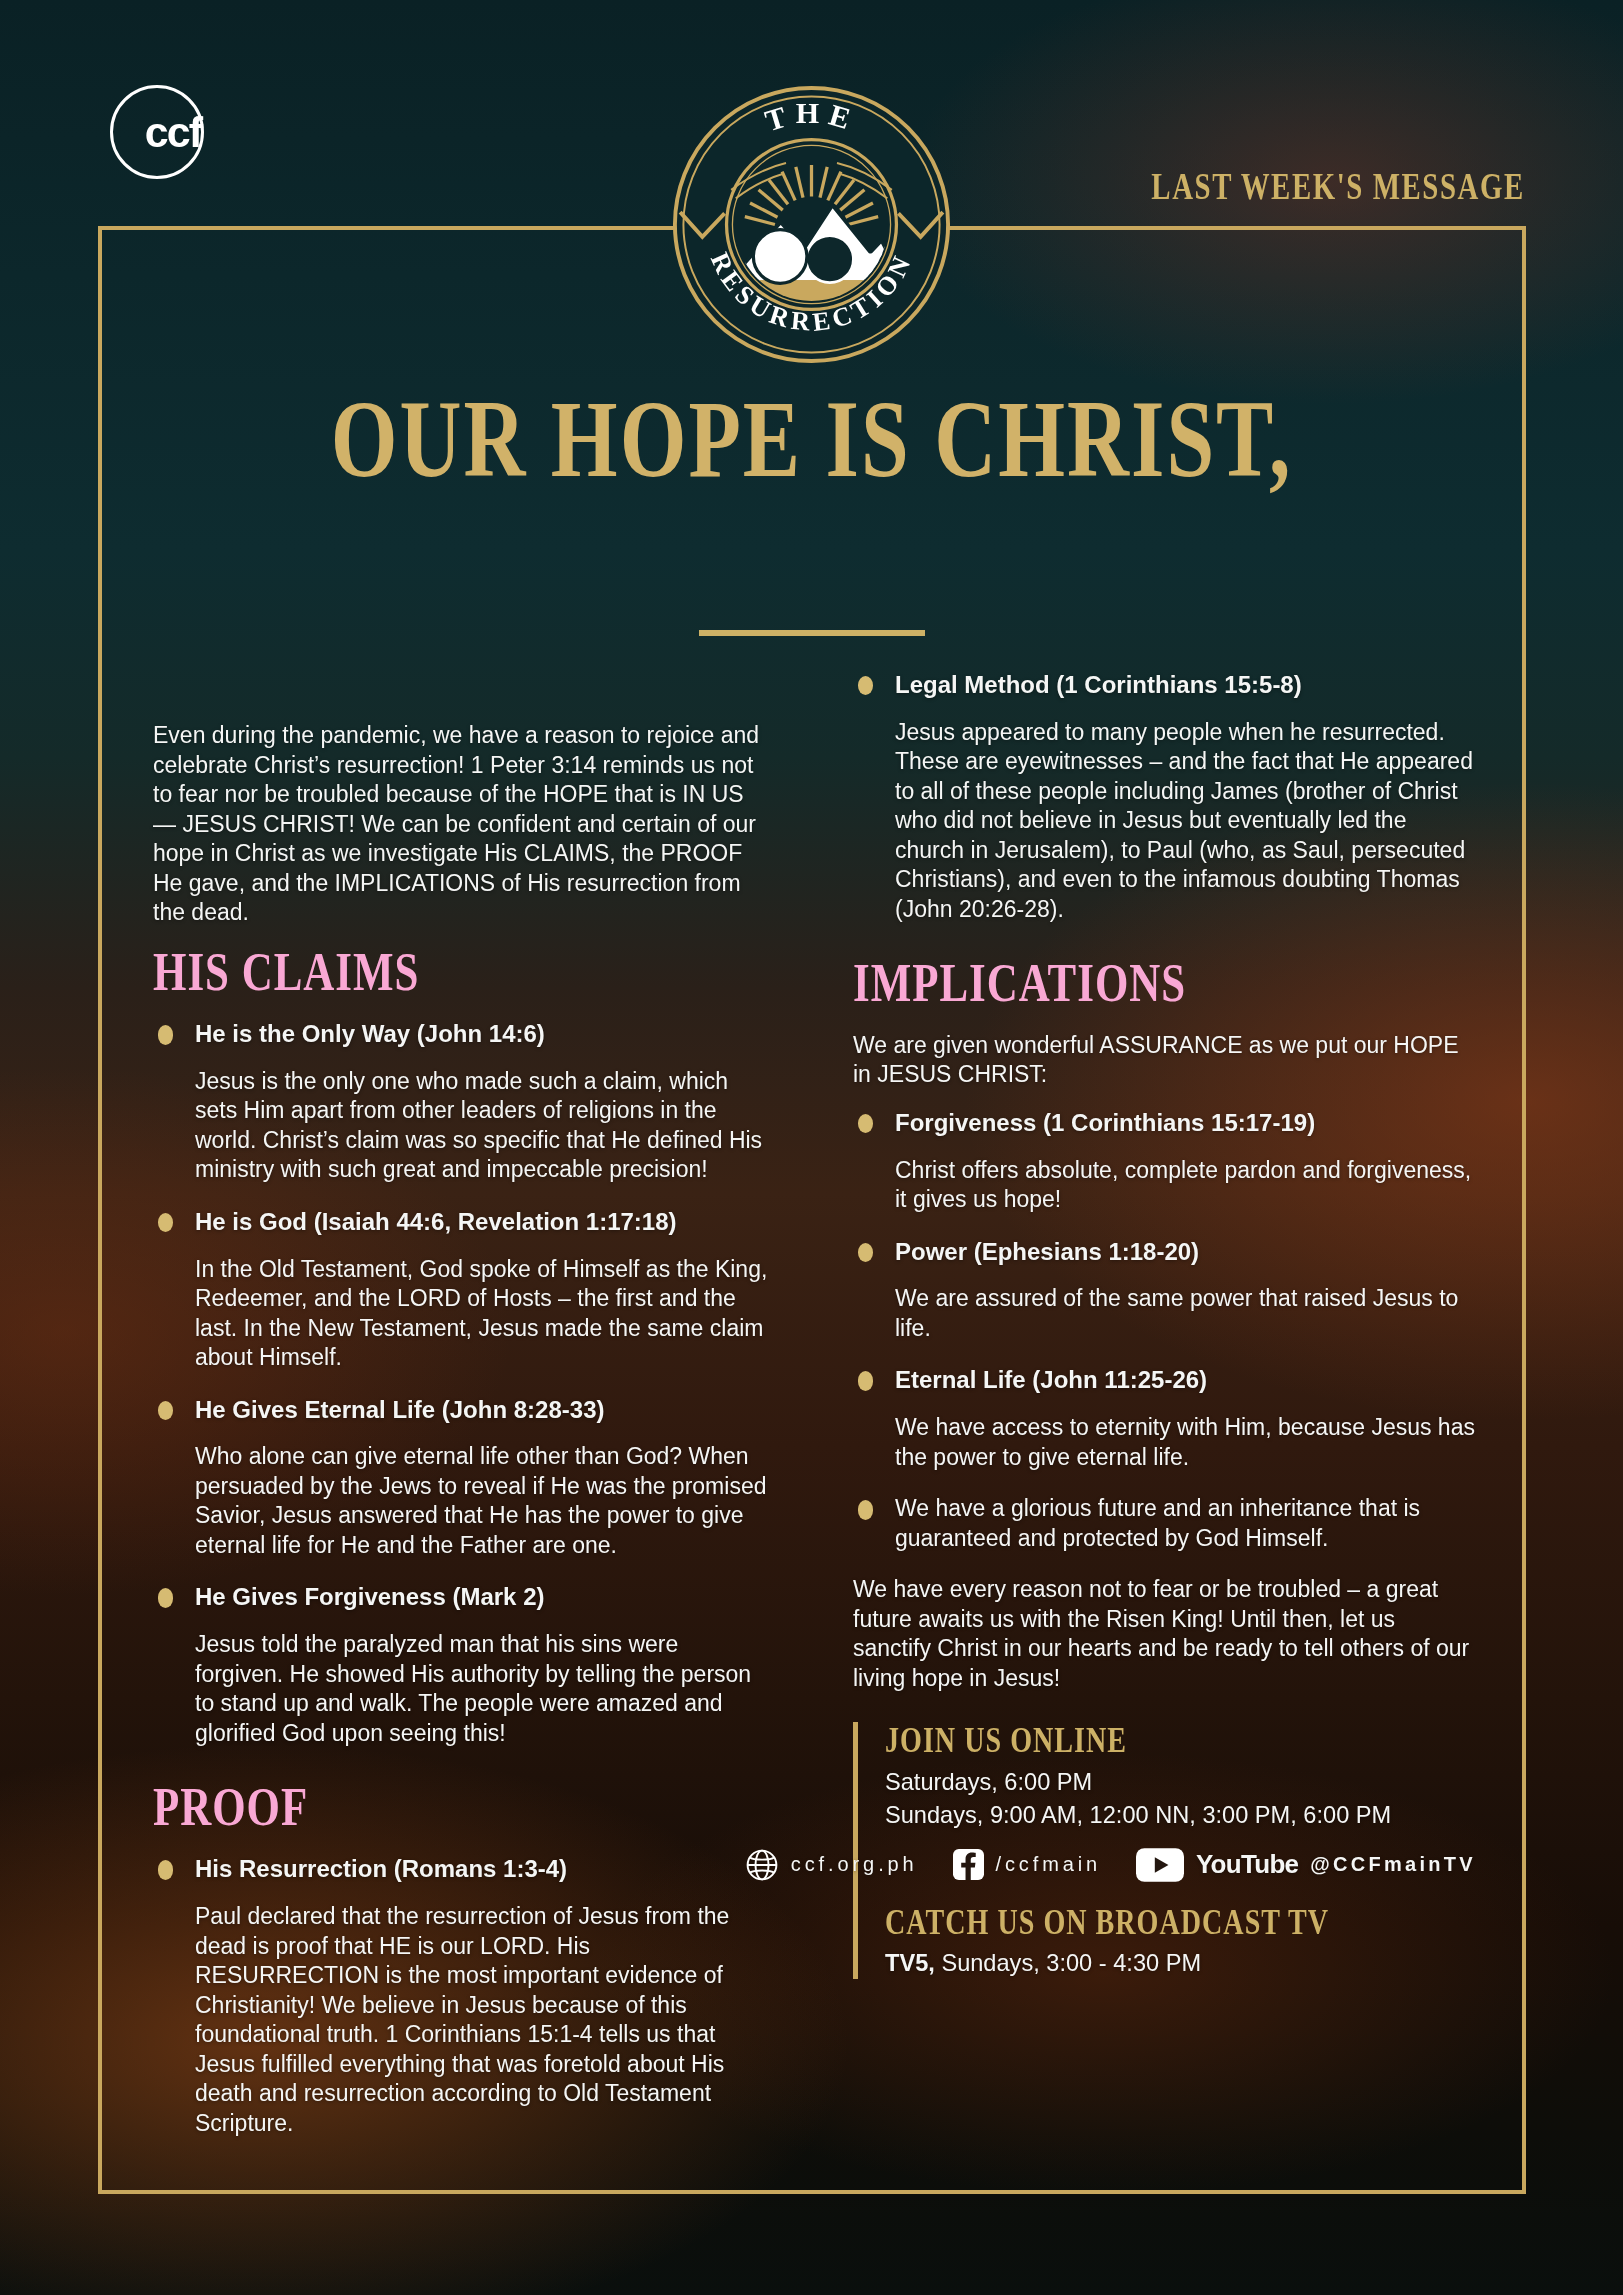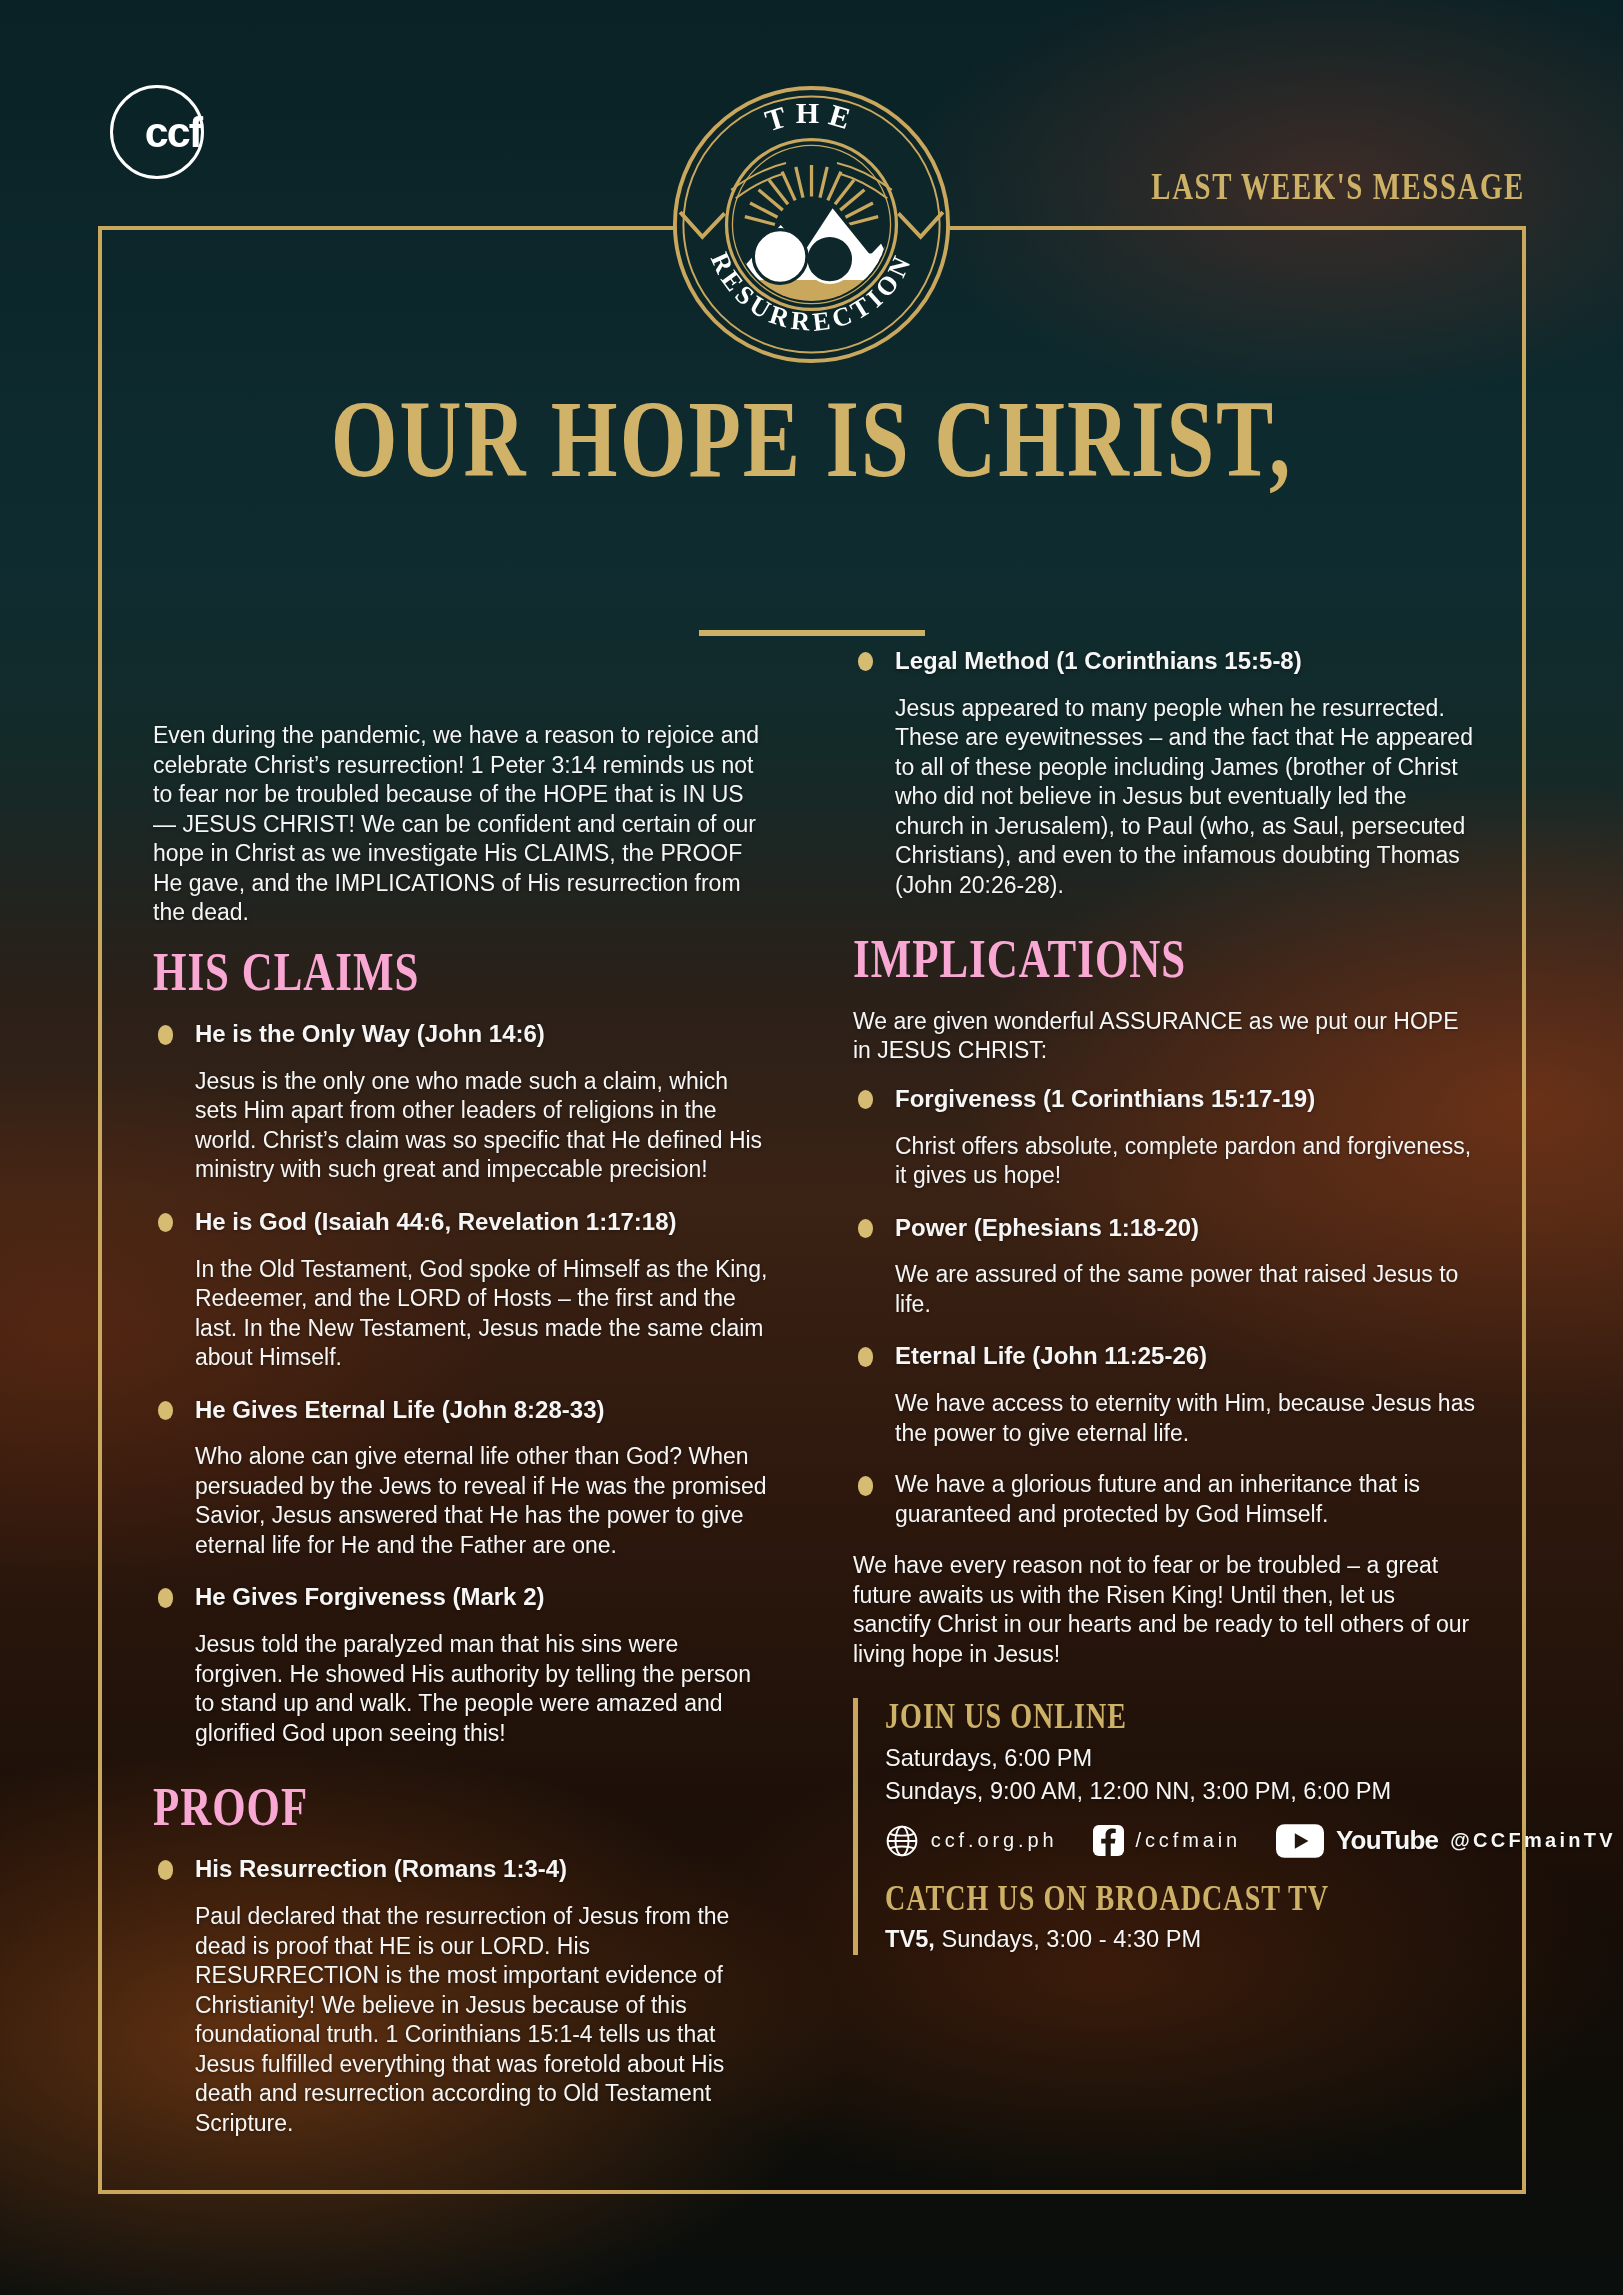--- a/index.html
+++ b/index.html
@@ -36,38 +36,38 @@
   
   .title{position:absolute;left:0;right:0;top:388px;text-align:center;color:#d1b269;}
   .title .line{line-height:103px;}
   .title .cond{font-size:110px;letter-spacing:2.6px;}
   .title-divider{position:absolute;left:50%;top:630px;transform:translateX(-50%);
         width:226px;height:5.9px;background:#cdb166;}
   
   .col{position:absolute;font-size:23px;line-height:29.5px;
        text-shadow:0 1.3px 3.9px rgba(0,0,0,.40);}
   .col-left {left:153px; top:721px;width:619px;}
-  .col-right{left:853px;top:646px;width:623px;}
+  .col-right{left:853px;top:670px;width:623px;}
   .col p{margin:0 0 18.3px 0;}
   h2.section{color:#f9a8d4;margin:33px 0 21px 0;line-height:.95;text-shadow:none;}
   h2.section .cond{font-size:55px;letter-spacing:1.3px;}
   h2.section.first{margin-top:11.8px;}
   .item{position:relative;padding-left:42px;margin-bottom:22px;}
   .dot{position:absolute;left:4.6px;top:5.9px;width:15.7px;height:19.6px;border-radius:50%;
        background:#d6bb72;}
   .item-title{font-weight:700;font-size:24px;margin:0 0 1.3px 0;}
   .item-body{margin:0;}
   .closing{margin-top:3.9px;}
   
   .contact{border-left:5.2px solid #c9a85e;padding-left:27px;margin-top:29px;}
   .mini-heading{color:#cdb166;margin:0 0 7.9px 0;line-height:1;text-shadow:none;}
   .mini-heading .cond{font-size:36px;letter-spacing:1.3px;}
   .sched{font-size:23.6px;line-height:33px;}
   .sched b{font-weight:400;}
-  .links{display:flex;align-items:center;gap:35px;margin:15.7px 0 5.2px 0;}
+  .links{display:flex;align-items:center;gap:35px;margin:15.7px 0 5.2px 0;justify-content:flex-end;}
   .link{display:flex;align-items:center;gap:11.8px;}
   .link-text{font-size:20px;letter-spacing:3.9px;font-weight:400;}
   .yt-brand{font-size:26px;font-weight:700;letter-spacing:-0.7px;}
   .yt-handle{font-size:20px;letter-spacing:3.3px;font-weight:700;}
   .broadcast-heading{margin-top:22px;}
   .tv-line{font-size:23.6px;line-height:31px;}
 </style>
 </head>
 <body>
 

